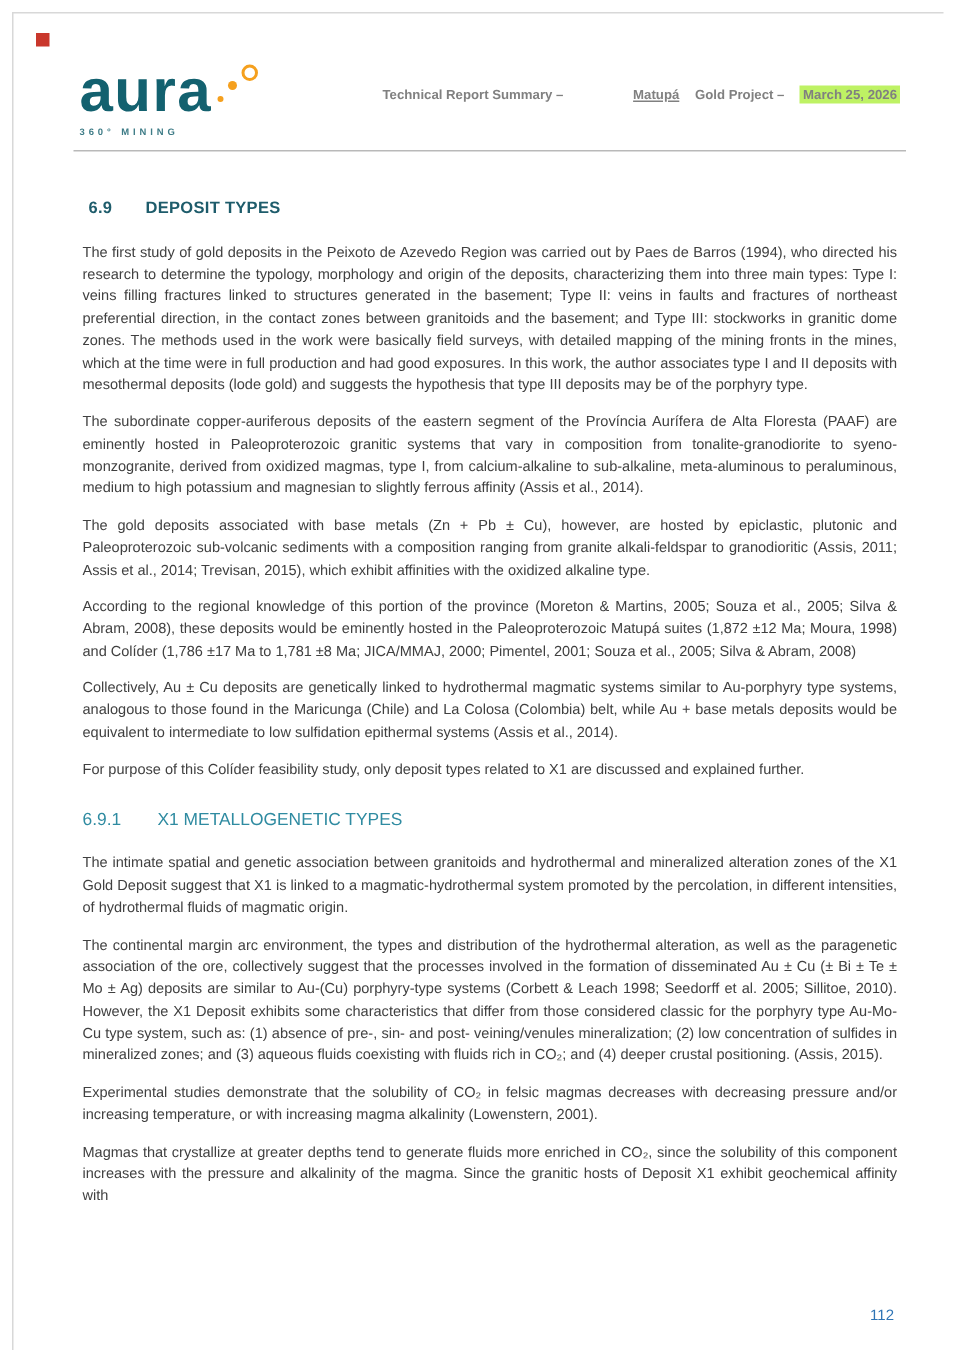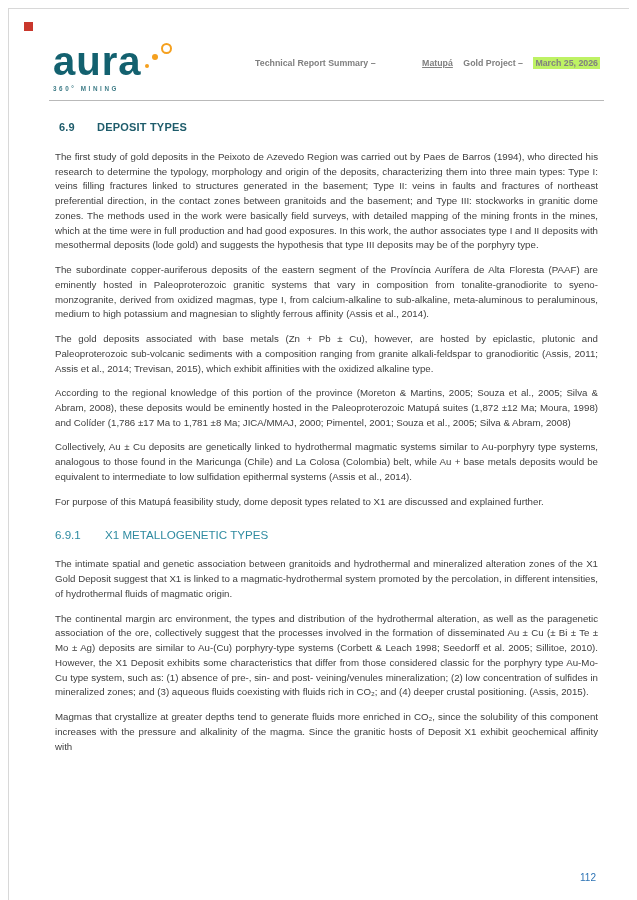--- a/index.html
+++ b/index.html
@@ -27,21 +27,21 @@
   .header-title {
     position:absolute; right:36px; top:44px; width:430px;
     text-align:right; font-size:8.8px; font-weight:bold; color:#808080; line-height:1.4;
   }
   .header-title .u  { text-decoration:underline;padding-left:36px; }
   .header-title .hl { background:#bef264; padding:1px 2px; }
   .header-divider {
     position:absolute; left:36px; right:36px; top:87px; border-top:1px solid #b9b9b9;
   }
   
-  .content { position:absolute; left:38px; right:38px; top:100px; }
+  .content { position:absolute; left:38px; right:38px; top:112px; }
   .h-section {
     color:#1e5c6b; font-size:11px; font-weight:bold; letter-spacing:0.2px; margin-bottom:13px;
   }
   .h-section .h-num { display:inline-block; min-width:30px; }
   .h-subsection {
     color:#2f8ba1; font-size:11.6px; font-weight:normal; margin:15px 0 12px 0;
   }
   .h-subsection .h-num { display:inline-block; min-width:42px; }
   .content p {
     font-size:9.7px; line-height:1.52; color:#404040; text-align:justify; margin-bottom:10px;
@@ -74,25 +74,26 @@
 
   <div class="content">
 
     <div class="h-section"><span class="h-num">6.9</span><span>DEPOSIT TYPES</span></div>
 
     <p>The first study of gold deposits in the Peixoto de Azevedo Region was carried out by Paes de Barros (1994), who directed his research to determine the typology, morphology and origin of the deposits, characterizing them into three main types: Type I: veins filling fractures linked to structures generated in the basement; Type II: veins in faults and fractures of northeast preferential direction, in the contact zones between granitoids and the basement; and Type III: stockworks in granitic dome zones. The methods used in the work were basically field surveys, with detailed mapping of the mining fronts in the mines, which at the time were in full production and had good exposures. In this work, the author associates type I and II deposits with mesothermal deposits (lode gold) and suggests the hypothesis that type III deposits may be of the porphyry type.</p>
     <p>The subordinate copper-auriferous deposits of the eastern segment of the Província Aurífera de Alta Floresta (PAAF) are eminently hosted in Paleoproterozoic granitic systems that vary in composition from tonalite-granodiorite to syeno-monzogranite, derived from oxidized magmas, type I, from calcium-alkaline to sub-alkaline, meta-aluminous to peraluminous, medium to high potassium and magnesian to slightly ferrous affinity (Assis et al., 2014).</p>
     <p>The gold deposits associated with base metals (Zn + Pb ± Cu), however, are hosted by epiclastic, plutonic and Paleoproterozoic sub-volcanic sediments with a composition ranging from granite alkali-feldspar to granodioritic (Assis, 2011; Assis et al., 2014; Trevisan, 2015), which exhibit affinities with the oxidized alkaline type.</p>
     <p>According to the regional knowledge of this portion of the province (Moreton &amp; Martins, 2005; Souza et al., 2005; Silva &amp; Abram, 2008), these deposits would be eminently hosted in the Paleoproterozoic Matupá suites (1,872 ±12 Ma; Moura, 1998) and Colíder (1,786 ±17 Ma to 1,781 ±8 Ma; JICA/MMAJ, 2000; Pimentel, 2001; Souza et al., 2005; Silva &amp; Abram, 2008)</p>
     <p>Collectively, Au ± Cu deposits are genetically linked to hydrothermal magmatic systems similar to Au-porphyry type systems, analogous to those found in the Maricunga (Chile) and La Colosa (Colombia) belt, while Au + base metals deposits would be equivalent to intermediate to low sulfidation epithermal systems (Assis et al., 2014).</p>
-    <p>For purpose of this Matupá feasibility study, dome deposit types related to X1 are discussed and explained further.</p>
+    <p>For purpose of this Colíder feasibility study, only deposit types related to X1 are discussed and explained further.</p>
 
     <div class="h-subsection"><span class="h-num">6.9.1</span><span>X1 METALLOGENETIC TYPES</span></div>
 
     <p>The intimate spatial and genetic association between granitoids and hydrothermal and mineralized alteration zones of the X1 Gold Deposit suggest that X1 is linked to a magmatic-hydrothermal system promoted by the percolation, in different intensities, of hydrothermal fluids of magmatic origin.</p>
     <p>The continental margin arc environment, the types and distribution of the hydrothermal alteration, as well as the paragenetic association of the ore, collectively suggest that the processes involved in the formation of disseminated Au ± Cu (± Bi ± Te ± Mo ± Ag) deposits are similar to Au-(Cu) porphyry-type systems (Corbett &amp; Leach 1998; Seedorff et al. 2005; Sillitoe, 2010). However, the X1 Deposit exhibits some characteristics that differ from those considered classic for the porphyry type Au-Mo-Cu type system, such as: (1) absence of pre-, sin- and post- veining/venules mineralization; (2) low concentration of sulfides in mineralized zones; and (3) aqueous fluids coexisting with fluids rich in CO₂; and (4) deeper crustal positioning. (Assis, 2015).</p>
+    <p>Experimental studies demonstrate that the solubility of CO₂ in felsic magmas decreases with decreasing pressure and/or increasing temperature, or with increasing magma alkalinity (Lowenstern, 2001).</p>
     <p>Magmas that crystallize at greater depths tend to generate fluids more enriched in CO₂, since the solubility of this component increases with the pressure and alkalinity of the magma. Since the granitic hosts of Deposit X1 exhibit geochemical affinity with</p>
 
   </div>
 
   <div class="page-number">112</div>
 
 </div>
 
 </body></html>

